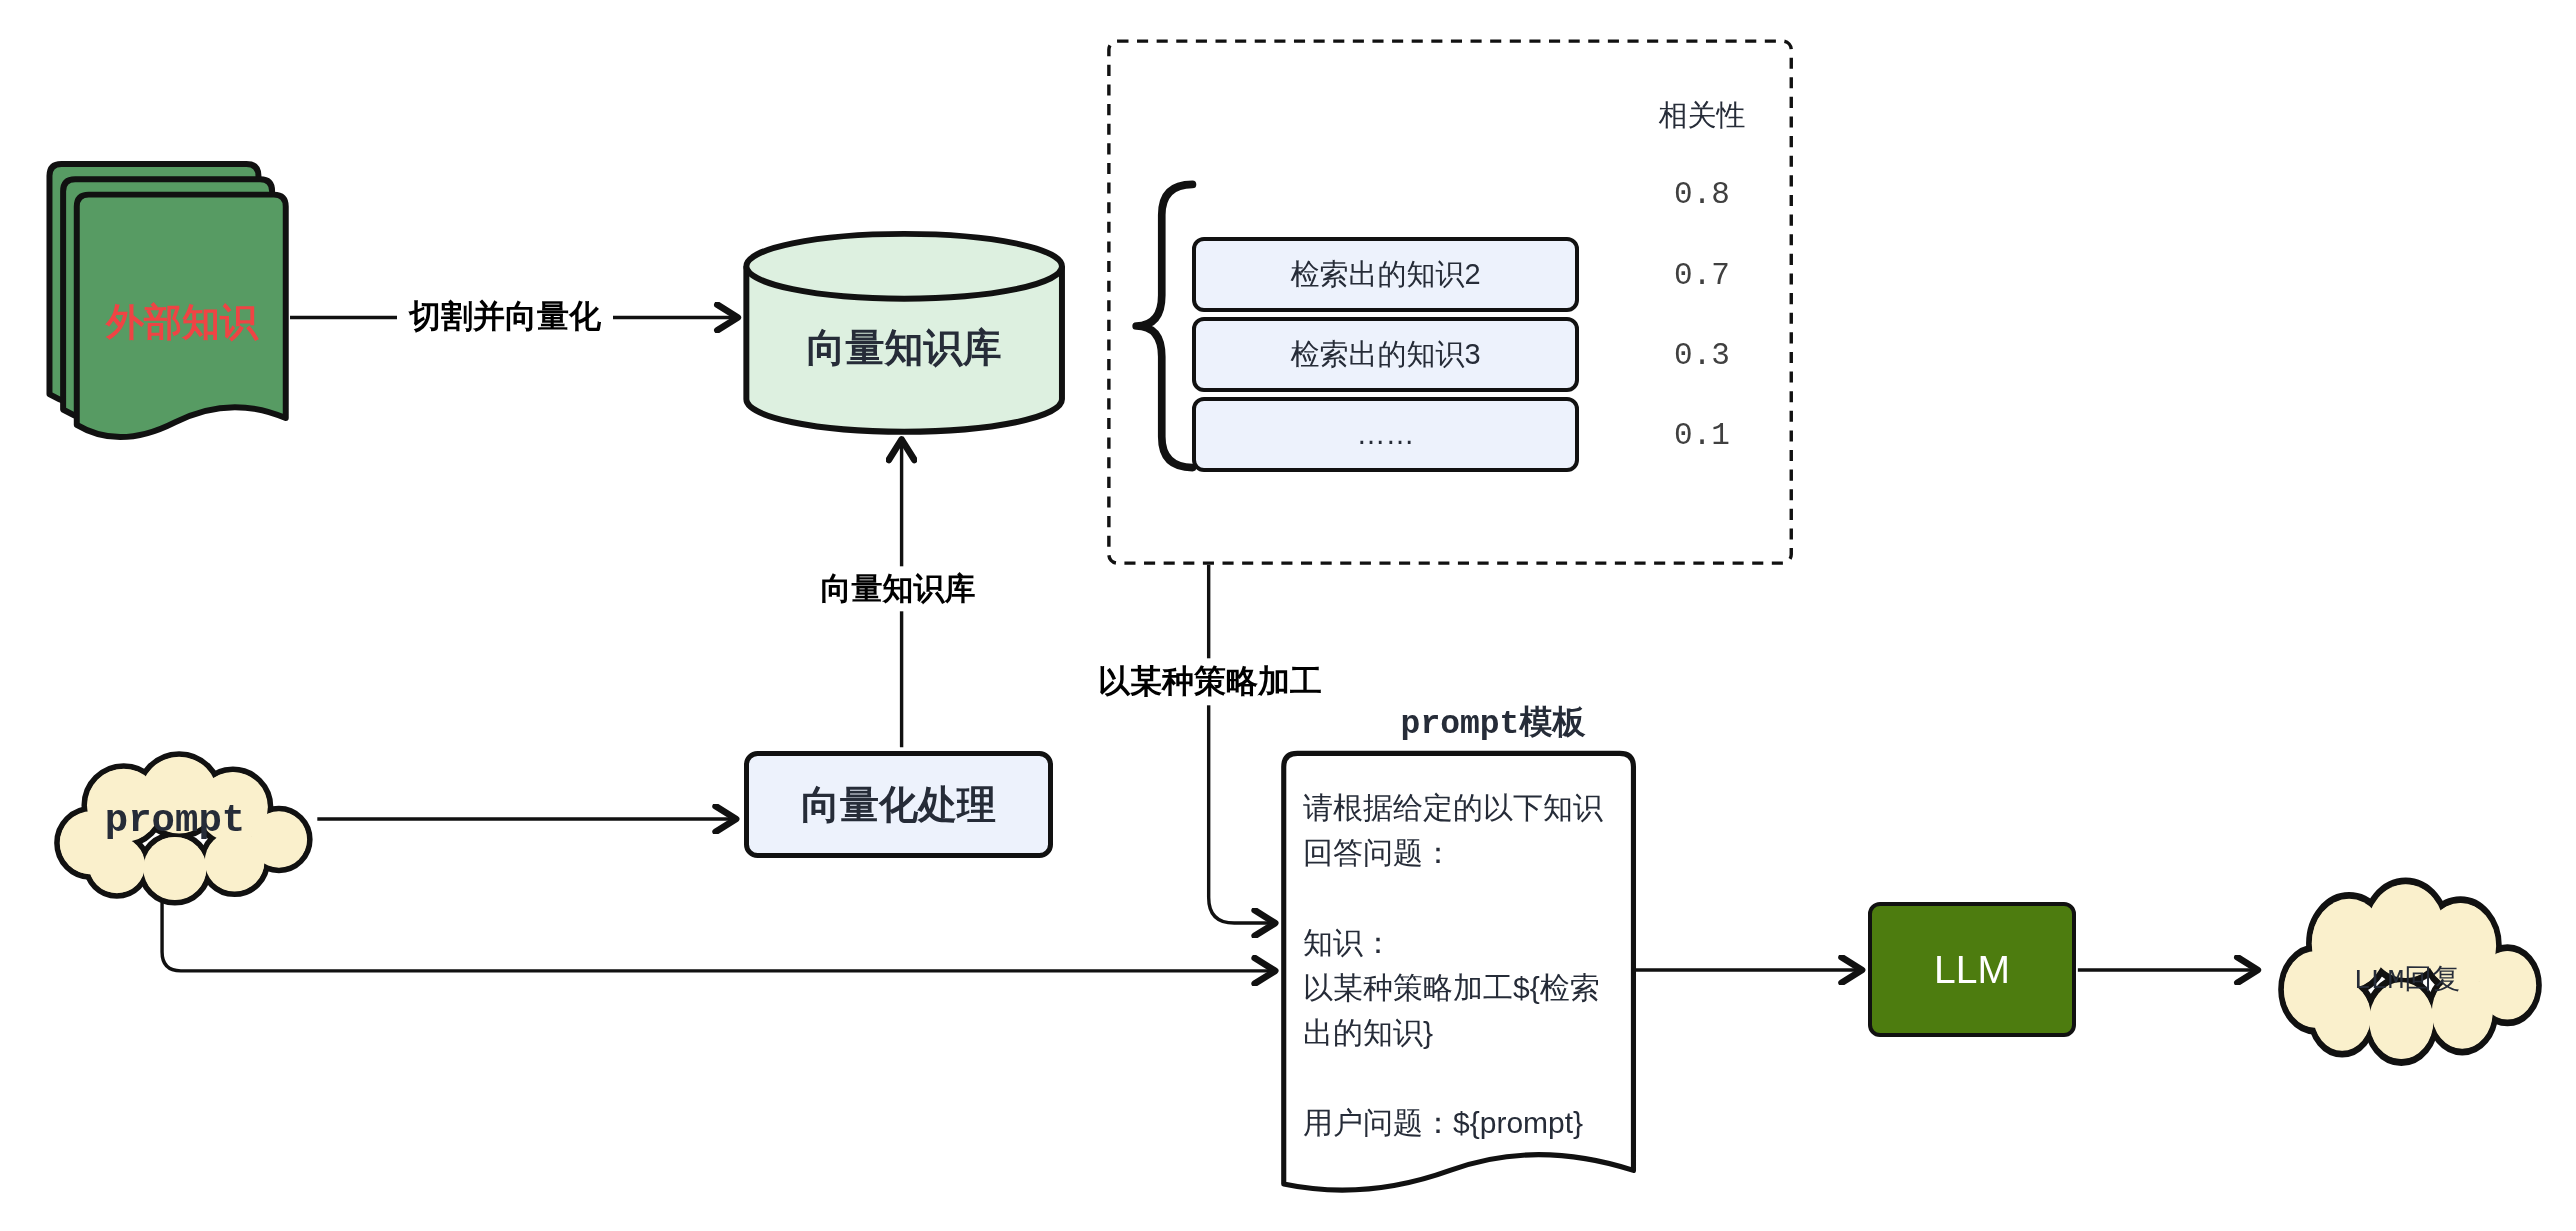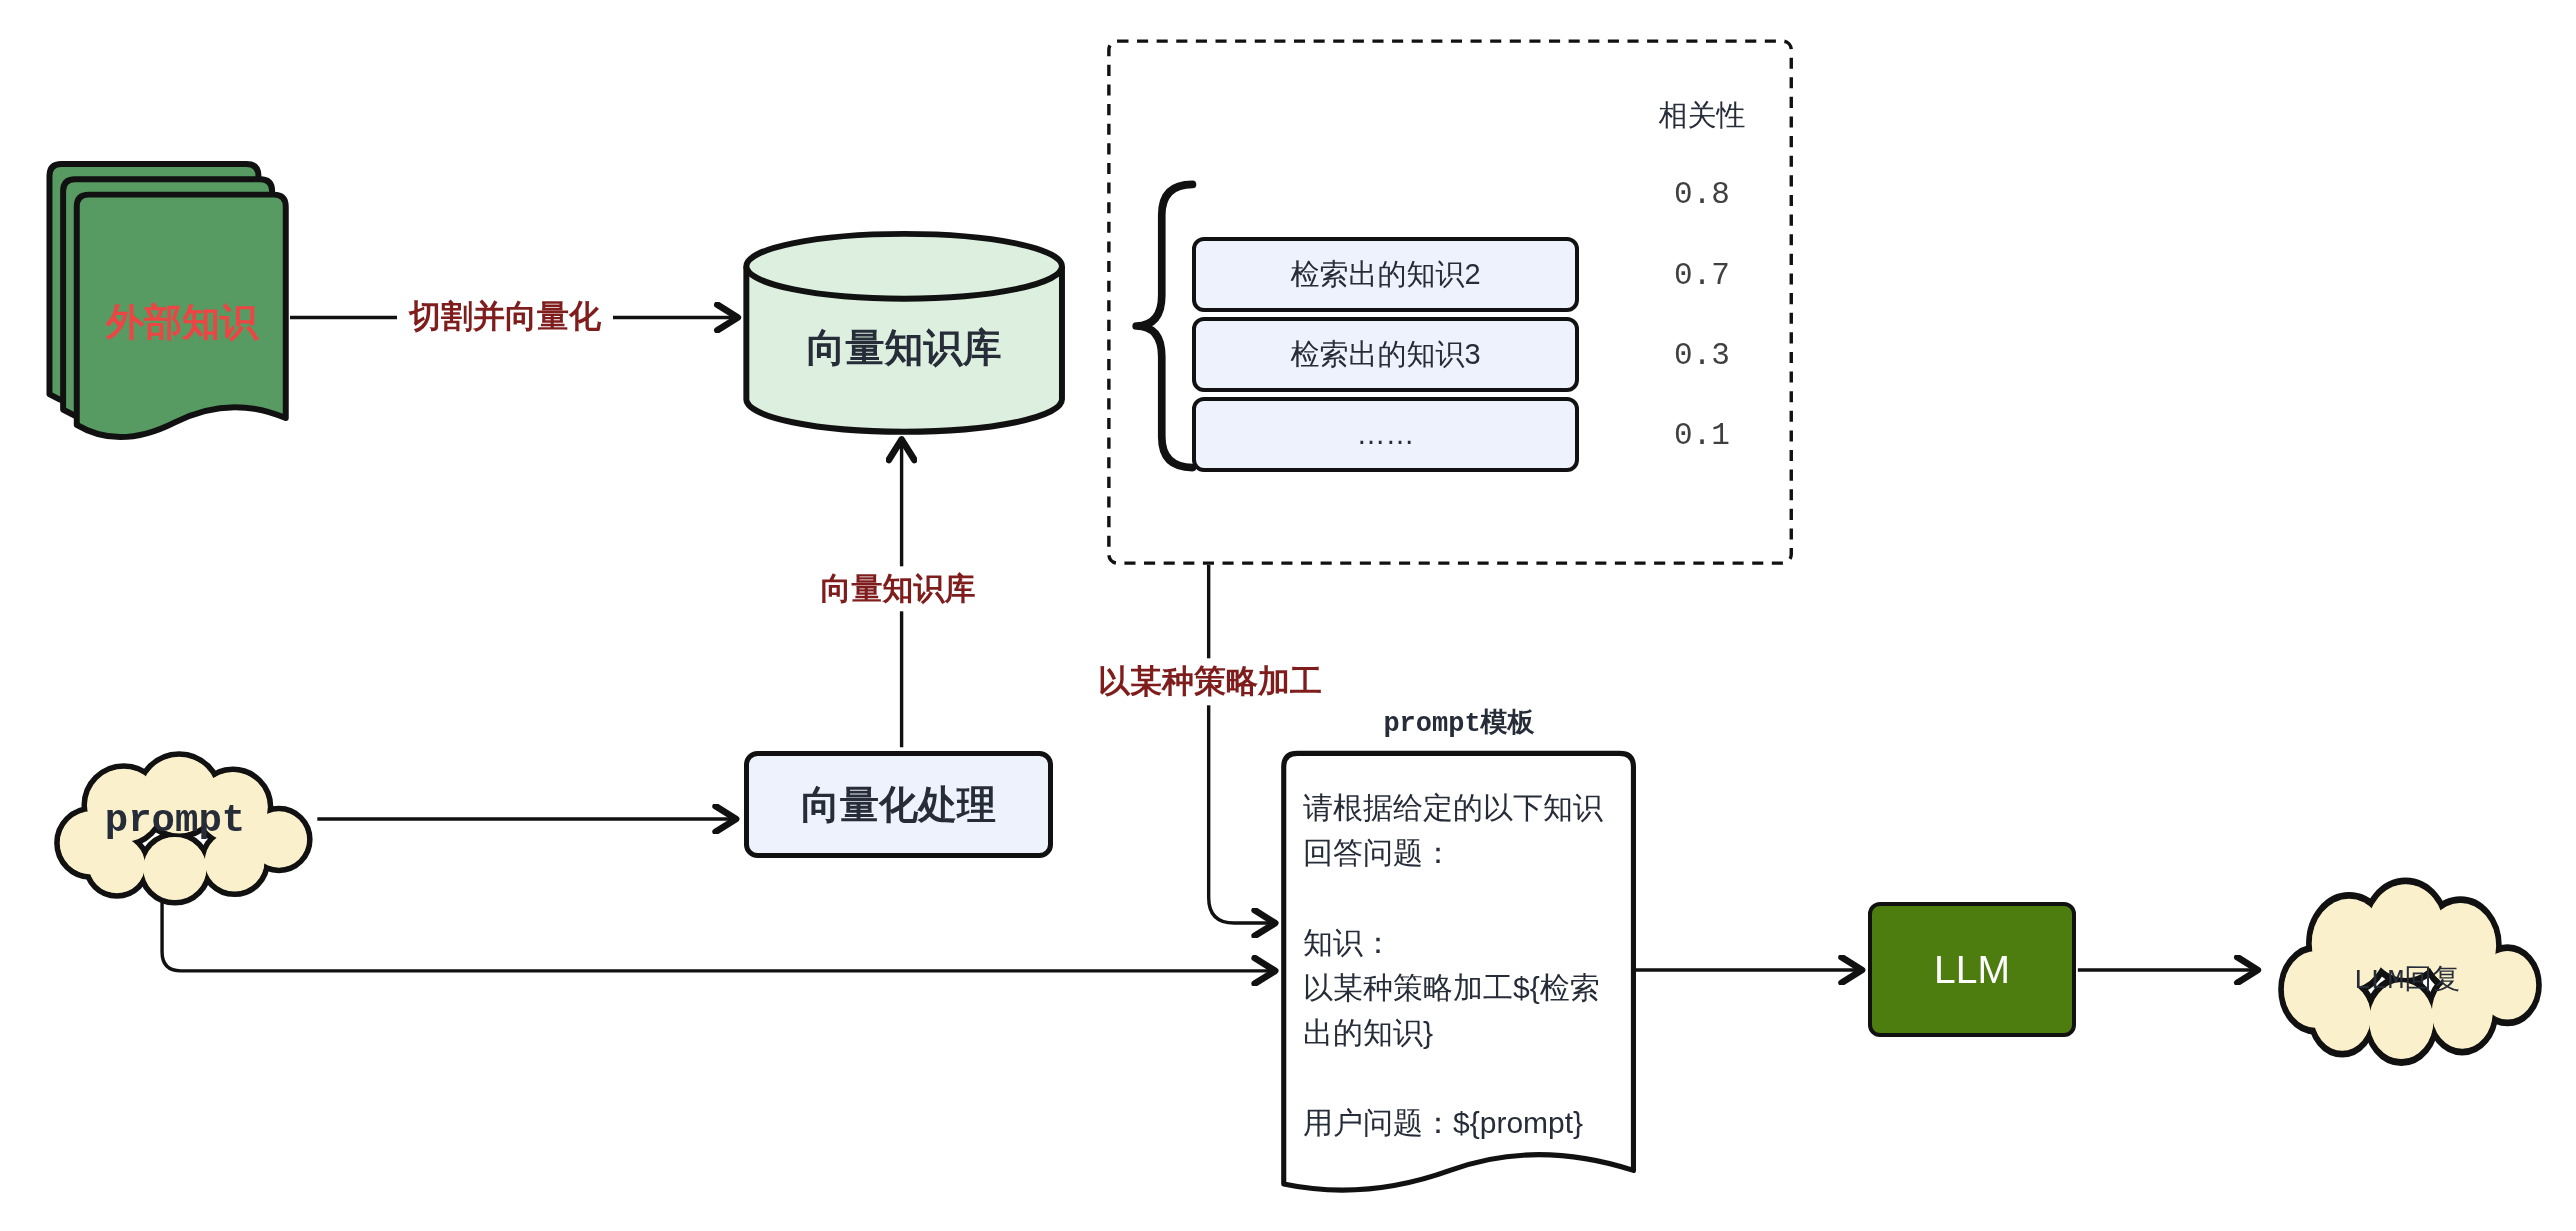--- a/index.html
+++ b/index.html
@@ -4,21 +4,21 @@
 <style>
   html,body{margin:0;padding:0;background:#ffffff;}
   body{width:2576px;height:1232px;position:relative;overflow:hidden;
        font-family:"Liberation Sans",sans-serif;color:#262c38;}
   .stage{position:absolute;inset:0;}
   svg.layer{position:absolute;left:0;top:0;}
   .abs{position:absolute;box-sizing:border-box;}
   .center{display:flex;align-items:center;justify-content:center;text-align:center;}
   .node-label{font-weight:bold;}
   .edge-label{position:absolute;transform:translate(-50%,-50%);background:#ffffff;
-              padding:1.7px 12px;font-weight:bold;white-space:nowrap;color:#7f1d1d;}
+              padding:1.7px 12px;font-weight:bold;white-space:nowrap;color:#000000;}
   .pin{position:absolute;transform:translate(-50%,-50%);white-space:nowrap;font-family:Liberation Mono, monospace;}
   .kn-item{left:1192px;width:387px;height:75px;background:#edf2fc;border:4.3px solid #111111;
            border-radius:12px;font-size:29px;color:#262c38;}
   .score{font-size:31px;color:#404040;}
   .proc-box{left:744px;top:751px;width:309px;height:107px;background:#edf2fc;border:5.1px solid #111111;
             border-radius:13.6px;font-size:39px;font-weight:bold;color:#262c38;}
   .llm-box{left:1868px;top:902px;width:208px;height:135px;background:#4d7c0f;border:4.3px solid #111111;
            border-radius:12px;font-size:39px;color:#ffffff;}
   .doc-body{left:1303px;top:785px;width:314px;font-size:30px;line-height:45px;
             white-space:pre-line;color:#262c38;}
@@ -115,21 +115,21 @@
     <span>……</span>
   </div>
 
   <div class="pin score" style="left:1702px;top:194px;">0.8</div>
   <div class="pin score" style="left:1702px;top:275px;">0.7</div>
   <div class="pin score" style="left:1702px;top:355px;">0.3</div>
   <div class="pin score" style="left:1702px;top:435px;">0.1</div>
 
   <div class="edge-label" style="left:1210px;top:682px;font-size:32px;">以某种策略加工</div>
 
-  <div class="pin node-label" style="left:1459px;top:722px;font-size:27px;">prompt模板</div>
+  <div class="pin node-label" style="left:1493px;top:722px;font-size:33px;">prompt模板</div>
   <div class="abs doc-body">请根据给定的以下知识
 回答问题：
 
 知识：
 以某种策略加工${检索
 出的知识}
 
 用户问题：${prompt}</div>
 
   <div class="abs center llm-box">

